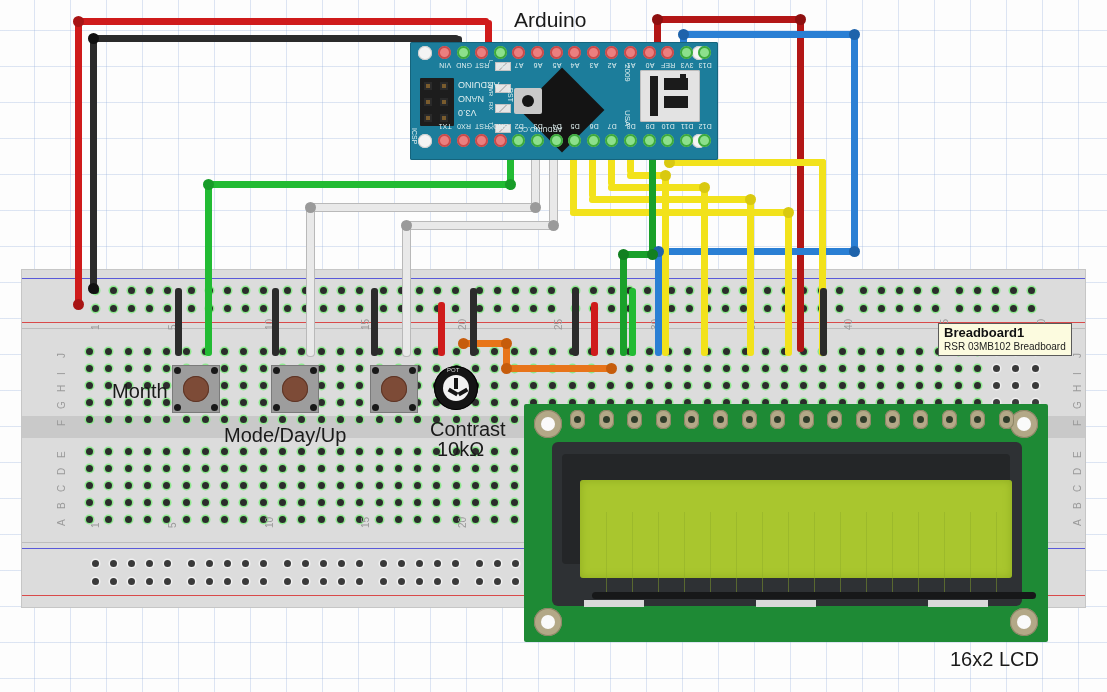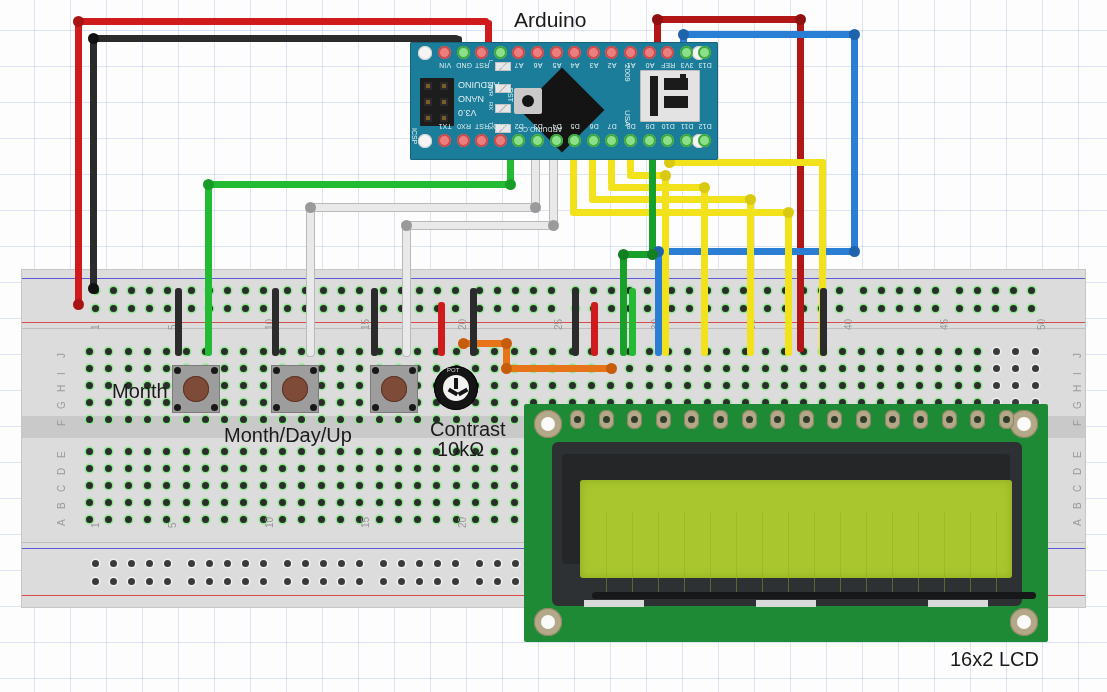--- a/index.html
+++ b/index.html
@@ -900,20 +900,24 @@
         <div class="bb-let" style="left: 1050px; top: 205px;">D</div>
         <div class="bb-let" style="left: 34px; top: 222px;">C</div>
         <div class="bb-let" style="left: 1050px; top: 222px;">C</div>
         <div class="bb-let" style="left: 34px; top: 239px;">B</div>
         <div class="bb-let" style="left: 1050px; top: 239px;">B</div>
         <div class="bb-let" style="left: 34px; top: 256px;">A</div>
         <div class="bb-let" style="left: 1050px; top: 256px;">A</div>
       </div>
   </div>
 
+  <div id="bb-tip">
+    <div class="t1">Breadboard1</div>
+    <div class="t2">RSR 03MB102 Breadboard</div>
+  </div>
 
   <div id="wires">
 
     <div class="wire v w-red" style="left:485px;top:20px;height:36px;"></div>
     <div class="wire h w-red" style="left:75px;top:18px;width:414px;"></div>
     <div class="wire v w-red" style="left:75px;top:18px;height:288px;"></div>
     <div class="node n-red" style="left:73px;top:16px;"></div>
     <div class="node n-red" style="left:73px;top:299px;"></div>
 
     <div class="wire v w-blk" style="left:455px;top:36px;height:22px;"></div>
@@ -1227,18 +1231,18 @@
       </div>
       <div class="slit"></div>
     </div>
     <div class="tab" style="left:60px;top:196px;width:60px;"></div>
     <div class="tab" style="left:232px;top:196px;width:60px;"></div>
     <div class="tab" style="left:404px;top:196px;width:60px;"></div>
   </div>
 
   <div class="lbl t-arduino" style="left:514px;top:8px;">Arduino</div>
   <div class="lbl t-big" style="left:112px;top:380px;">Month</div>
-  <div class="lbl t-big" style="left:224px;top:424px;">Month/Day/Up</div>
+  <div class="lbl t-big" style="left:224px;top:424px;">Mode/Day/Up</div>
   <div class="lbl t-big" style="left:430px;top:418px;">Contrast</div>
   <div class="lbl t-big" style="left:437px;top:438px;">10kΩ</div>
   <div class="lbl t-big" style="left:950px;top:648px;">16x2 LCD</div>
 
 </div>
 
 </body></html>

